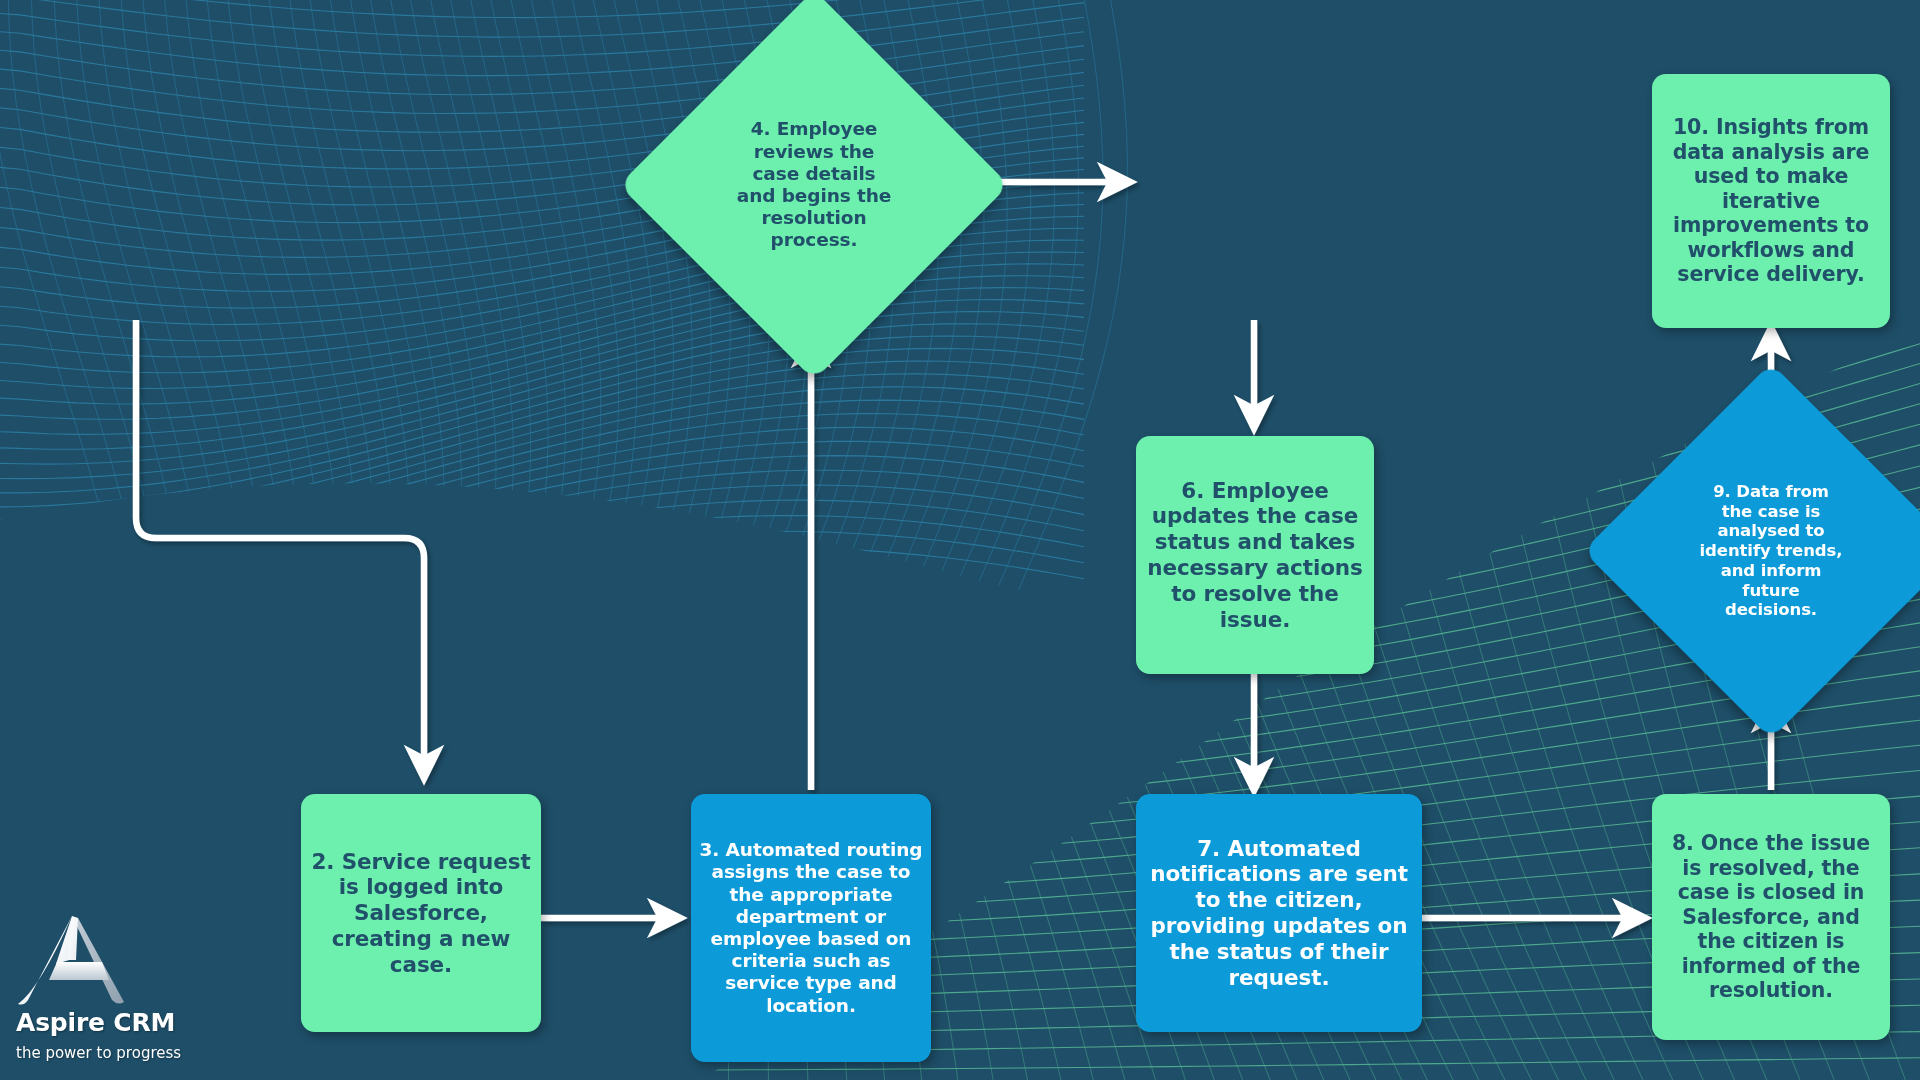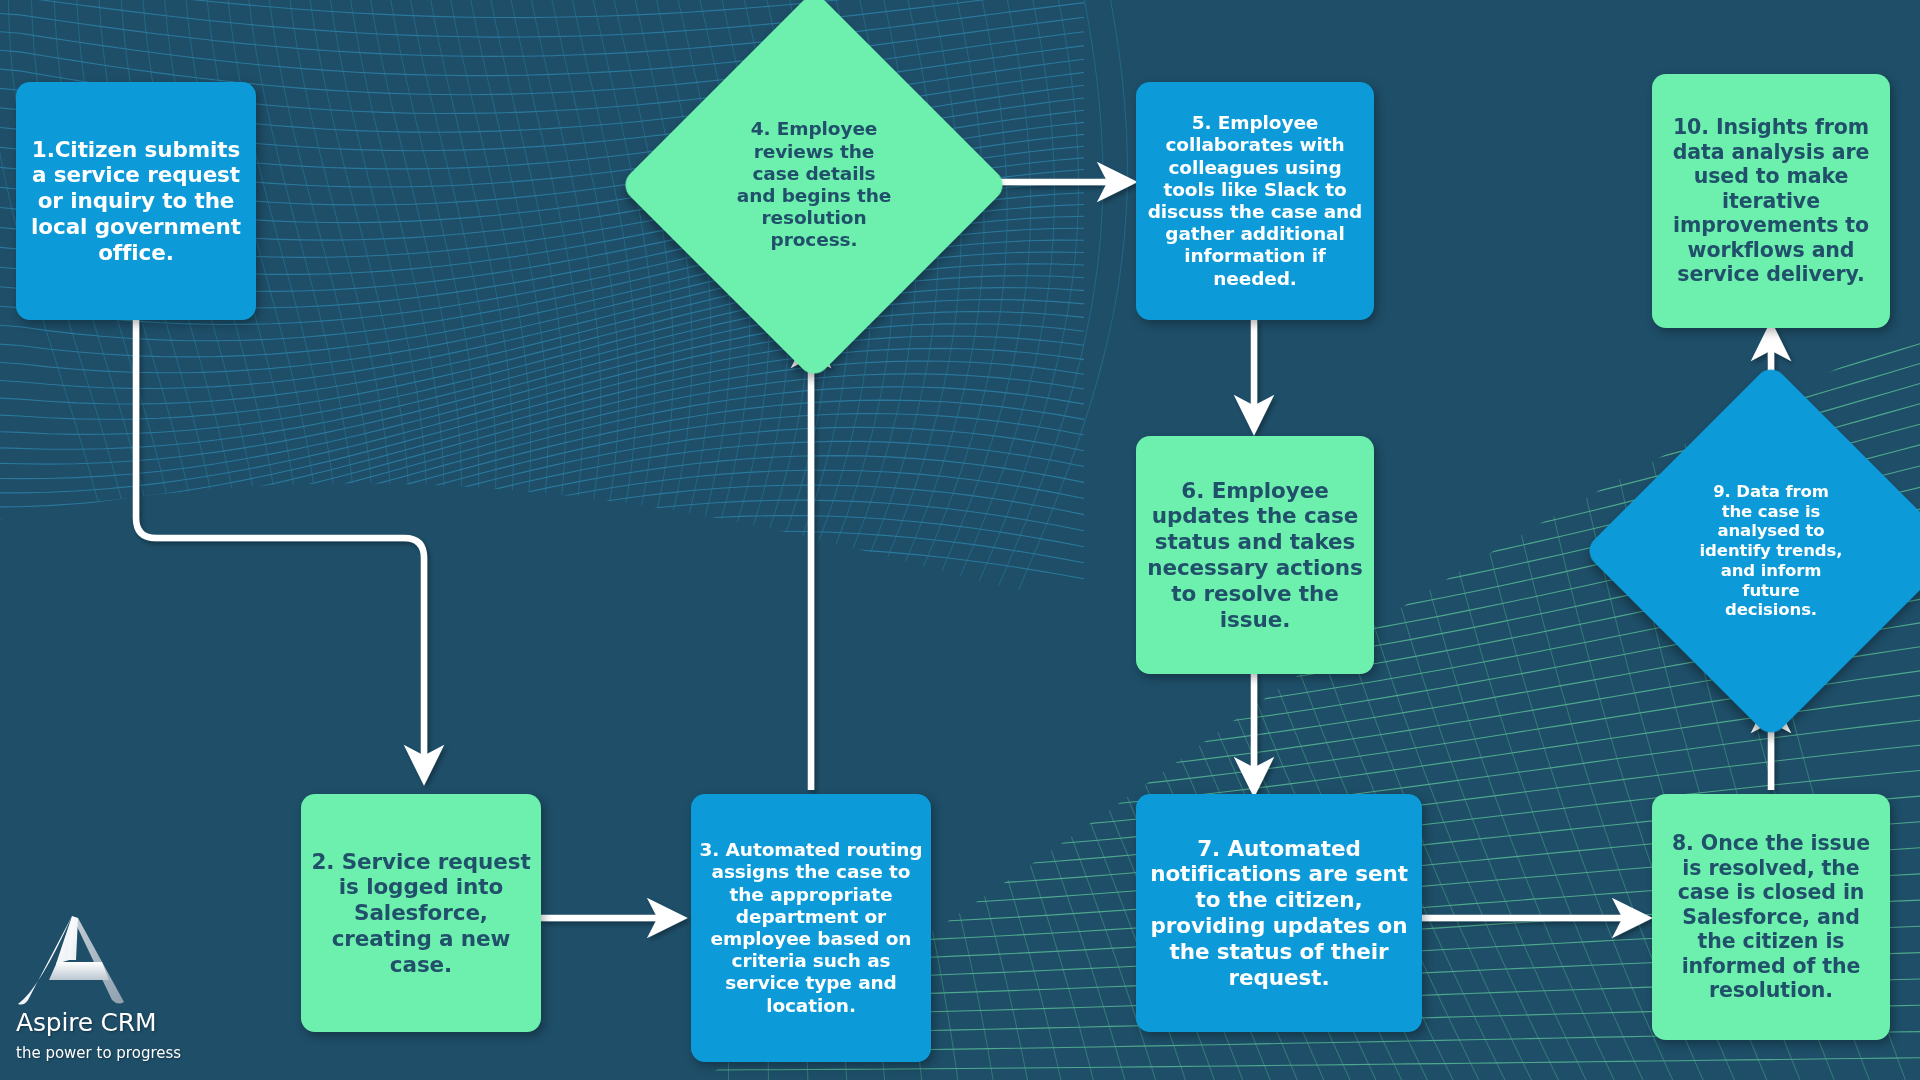--- a/index.html
+++ b/index.html
@@ -72,21 +72,21 @@
 
   
   #logo {
     position:absolute;
     left:16px; bottom:16px;
     width:215px; height:150px;
     color:#FFFFFF;
   }
   #logo .mark { display:block; }
   #logo .brand {
-    font-size:25px; font-weight:normal;
+    font-size:25px; font-weight:bold;
     letter-spacing:-0.2px;
     line-height:1.0;
     margin-top:4px;
     text-shadow:1px 1px 2px rgba(0,0,0,.35);
   }
   #logo .tag {
     font-size:15px; font-weight:normal;
     line-height:1.1;
     margin-top:10px;
     text-shadow:1px 1px 2px rgba(0,0,0,.35);
@@ -328,40 +328,34 @@
       <path d="M1254,672 L1254,790"></path>
 
       <path d="M1371,918 L1645,918"></path>
 
       <path d="M1771,790 L1771,700"></path>
 
       <path d="M1771,410 L1771,328"></path>
     </g>
   </svg>
 
-  <div class="node rect blue" style="left:16px; top:82px; width:240px; height:238px; font-size:21.5px;">
-    <span class="txt">1.Citizen submits a service request or inquiry to the local government office.</span>
-  </div>
 
   <div class="node rect green" style="left:301px; top:794px; width:240px; height:238px; font-size:21.5px;">
     <span class="txt">2. Service request is logged into Salesforce, creating a new case.</span>
   </div>
 
   <div class="node rect blue" style="left:691px; top:794px; width:240px; height:268px; font-size:18.5px;">
     <span class="txt">3. Automated routing assigns the case to the appropriate department or employee based on criteria such as service type and location.</span>
   </div>
 
   <div class="node diamond green" style="left:676px; top:47px; width:276px; height:276px; font-size:18.5px;">
     <span class="dshape"></span>
     <span class="txt" style="max-width:172px;">4. Employee reviews the case details and begins the resolution process.</span>
   </div>
 
-  <div class="node rect blue" style="left:1136px; top:82px; width:238px; height:238px; font-size:18.5px;">
-    <span class="txt">5. Employee collaborates with colleagues using tools like Slack to discuss the case and gather additional information if needed.</span>
-  </div>
 
   <div class="node rect green" style="left:1136px; top:436px; width:238px; height:238px; font-size:21.5px;">
     <span class="txt">6. Employee updates the case status and takes necessary actions to resolve the issue.</span>
   </div>
 
   <div class="node rect blue" style="left:1136px; top:794px; width:286px; height:238px; font-size:21.5px;">
     <span class="txt">7. Automated notifications are sent to the citizen, providing updates on the status of their request.</span>
   </div>
 
   <div class="node rect green" style="left:1652px; top:794px; width:238px; height:246px; font-size:20.5px;">

